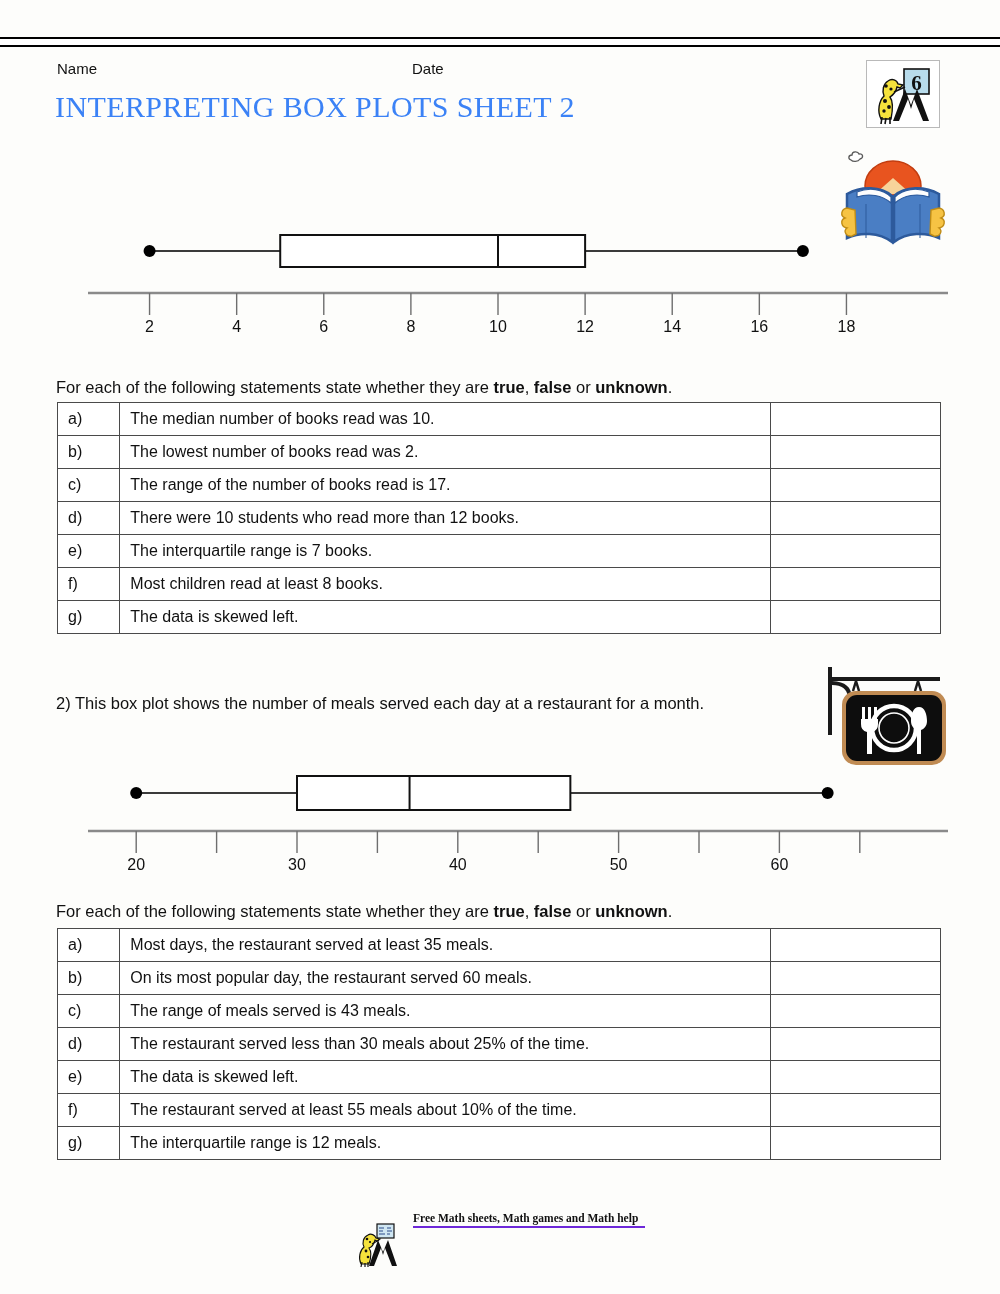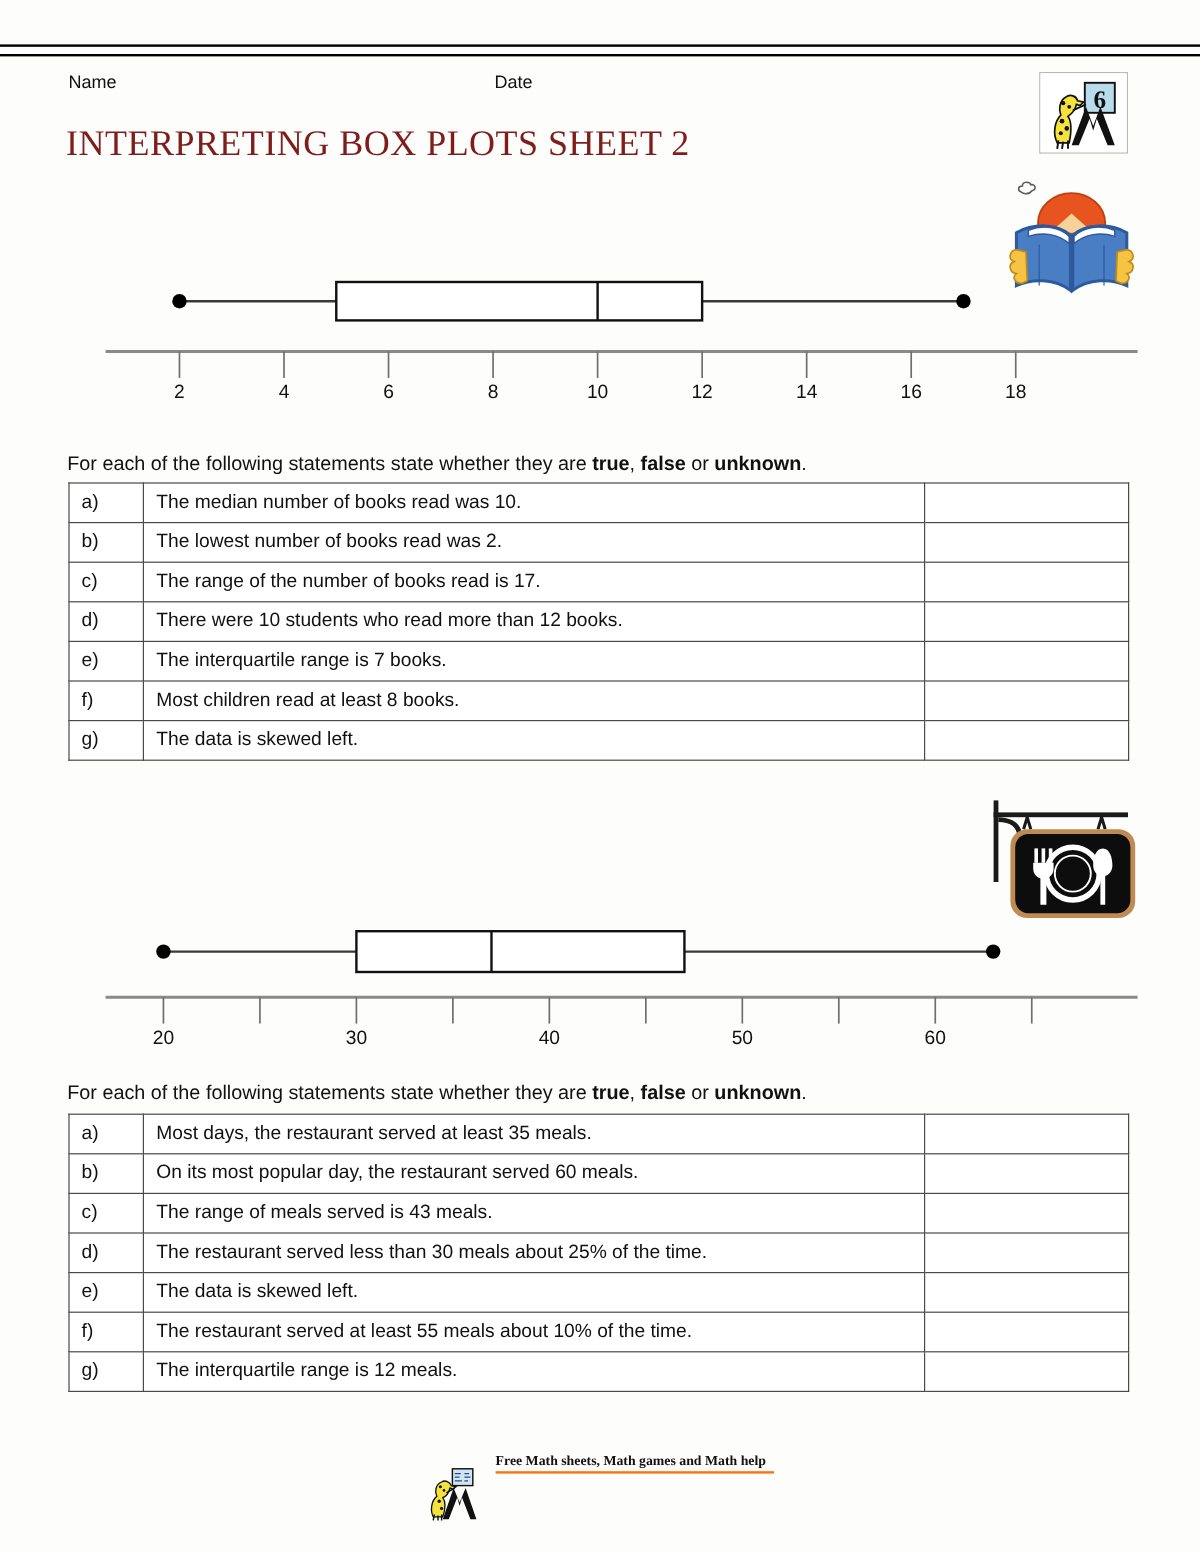--- a/index.html
+++ b/index.html
@@ -37,25 +37,25 @@
     left: 57px; top: 60px;
     font-size: 15px;
   }
   .hdr-date {
     position: absolute;
     left: 412px; top: 60px;
     font-size: 15px;
   }
   .title {
     position: absolute;
-    left: 55px; top: 103px;
+    left: 55px; top: 90px;
     font-family: "Liberation Serif", serif;
     font-size: 30px;
     letter-spacing: .4px;
-    color: #7f1d1d;
+    color: #3b82f6;
   }
 
   
   .logo-box {
     position: absolute;
     left: 866px; top: 60px;
     width: 74px; height: 68px;
     background: #fff;
     border: 1px solid #b9b9b9;
     box-sizing: border-box;
@@ -126,21 +126,21 @@
   }
   .footer-tag {
     position: absolute;
     left: 58px; top: 4px;
     width: 232px;
     font-family: "Liberation Serif", serif;
     font-weight: bold;
     font-size: 11.5px;
     color: #111;
     text-align: left;
-    border-bottom: 2px solid #f97316;
+    border-bottom: 2px solid #6d28d9;
     padding-bottom: 2px;
   }
   .footer-url {
     position: absolute;
     left: 30px; top: 26px;
     font-family: "Liberation Sans", sans-serif;
     font-weight: bold;
     font-size: 23px;
     letter-spacing: -0.5px;
     color: #111;
@@ -278,20 +278,21 @@
           <td class="col-answer"></td>
         </tr>
         <tr>
           <td class="col-letter">g)</td>
           <td class="col-stmt">The data is skewed left.</td>
           <td class="col-answer"></td>
         </tr>
       </tbody>
     </table>
 
+  <div class="qtext" id="q2-text">2) This box plot shows the number of meals served each day at a restaurant for a month.</div>
 
   <div class="art-rest">
     <svg width="146" height="110" viewBox="0 0 146 110">
 
       <rect x="8" y="2" width="4" height="68" fill="#1a1a1a"></rect>
 
       <rect x="8" y="12" width="112" height="4" fill="#1a1a1a"></rect>
 
       <path d="M12 16 C26 17 31 22 32 32 L28 32 C27 24 22 20 12 20 Z" fill="#1a1a1a"></path>
 

